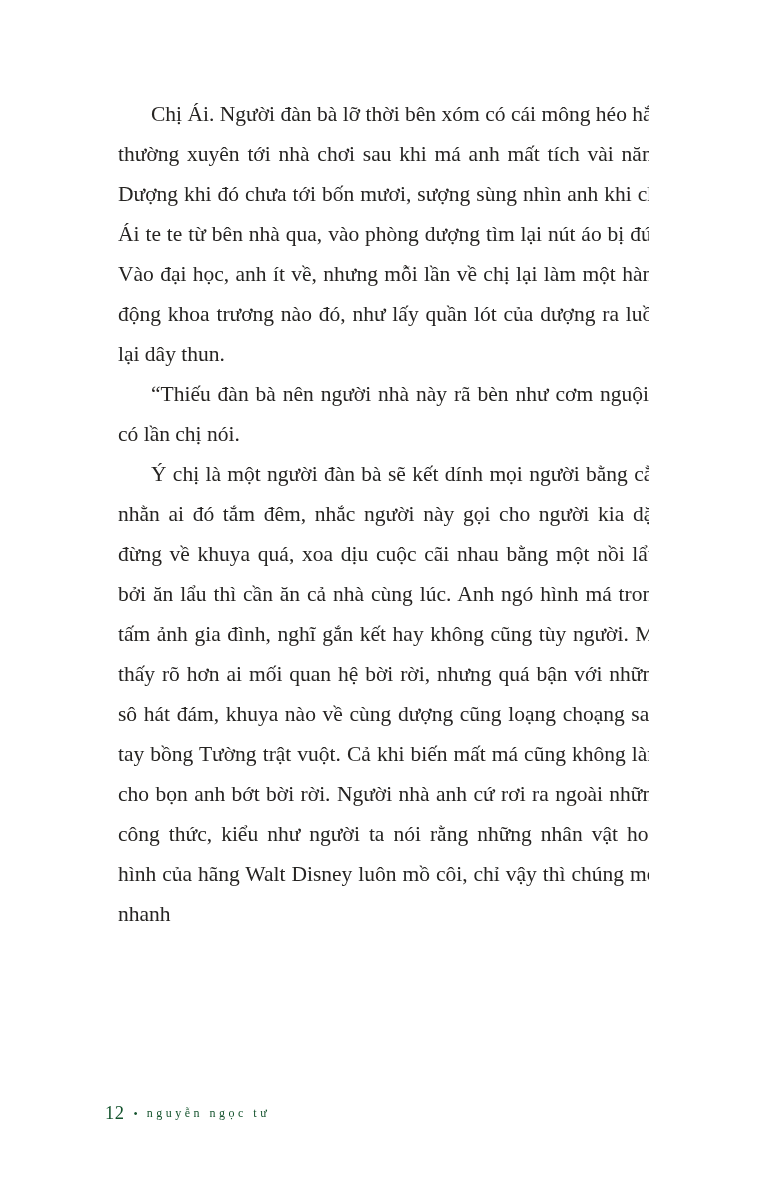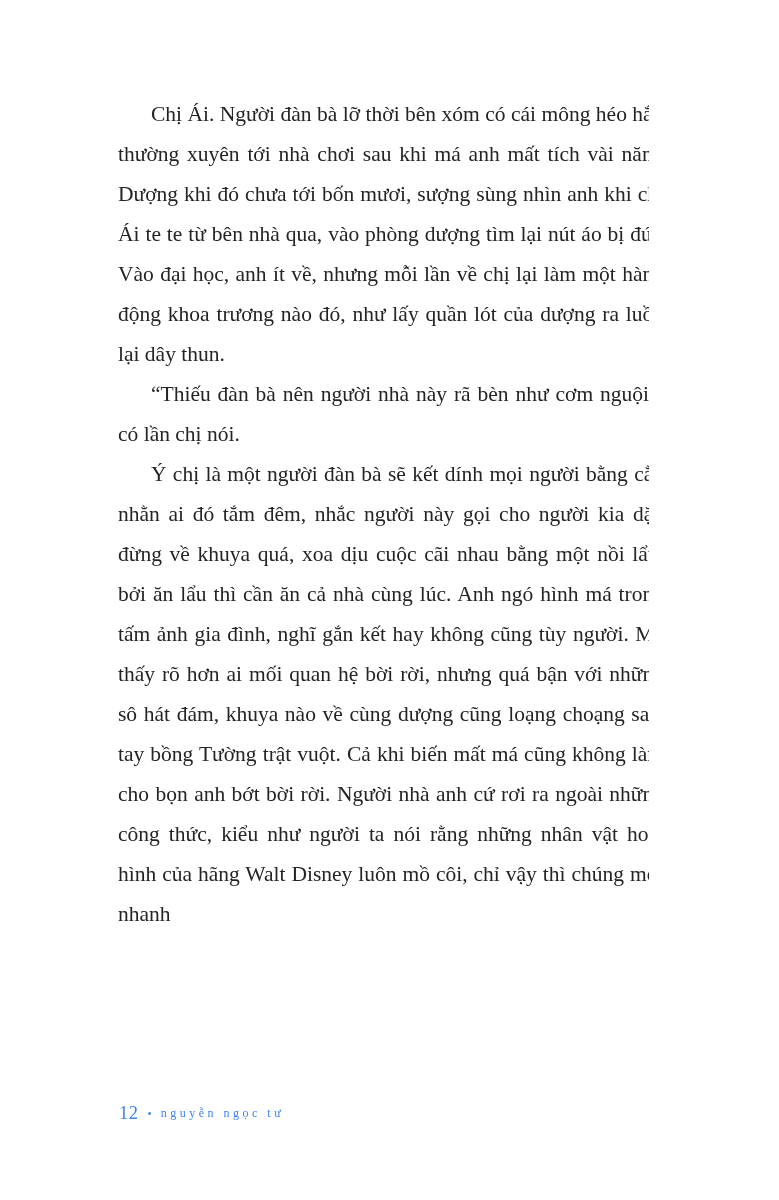--- a/index.html
+++ b/index.html
@@ -26,24 +26,24 @@
     text-align: justify;
     text-justify: inter-word;
   }
   .content p {
     margin: 0;
     padding: 0;
     text-indent: 33px;
   }
   .footer {
     position: absolute;
-    left: 119px;
+    left: 105px;
     top: 1103px;
     font-size: 18px;
-    color: #3b82f6;
+    color: #14532d;
     display: flex;
     align-items: center;
   }
   .footer .page-num {
     font-size: 18.5px;
     letter-spacing: 0.5px;
   }
   .footer .sep {
     font-size: 12px;
     margin: 0 9px;

